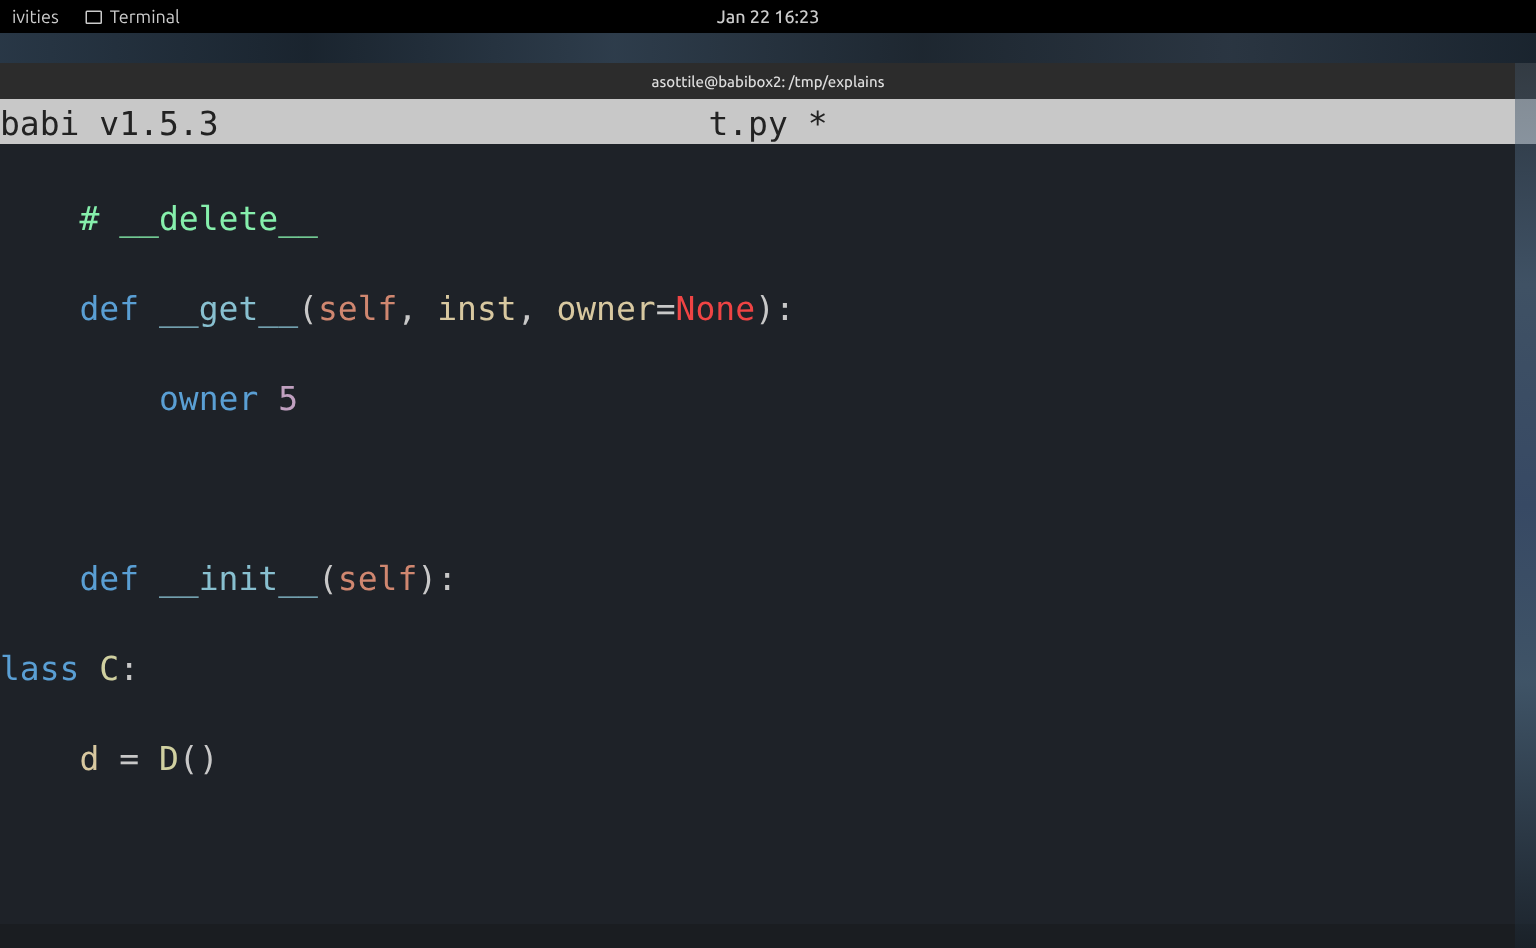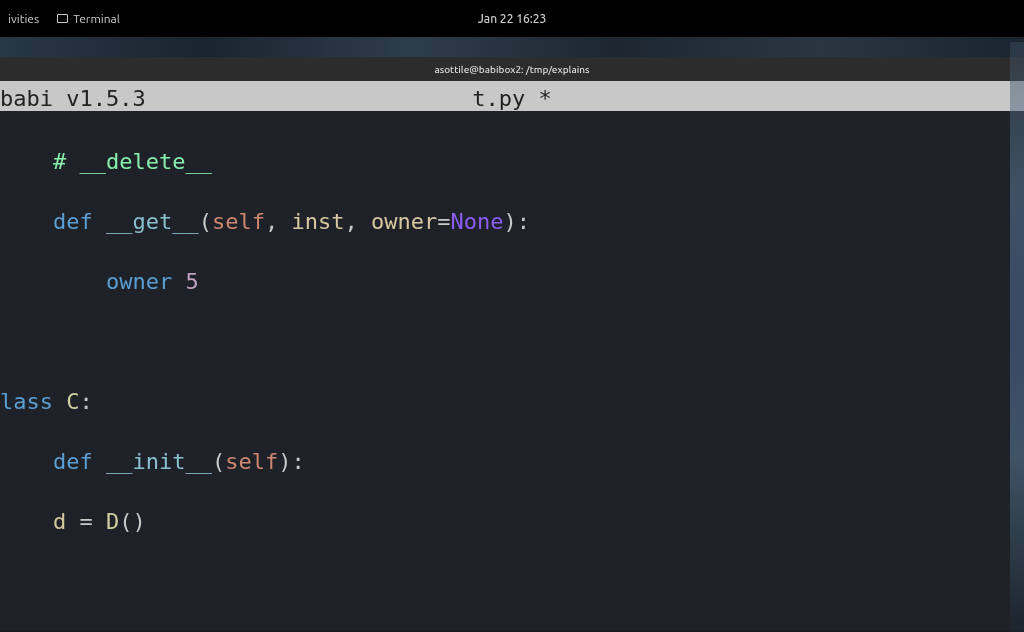--- a/index.html
+++ b/index.html
@@ -5,21 +5,21 @@
     * { margin: 0; padding: 0; box-sizing: border-box; }
     body {
       width: 1024px;
       height: 632px;
       background: #1a1d21;
       font-family: 'DejaVu Sans Mono', 'Consolas', monospace;
       overflow: hidden;
       position: relative;
     }
     .topbar {
-      height: 37px;
+      height: 22px;
       background: #000;
       color: #ccc;
       display: flex;
       align-items: center;
       font-family: 'Ubuntu', sans-serif;
       font-size: 12px;
       position: relative;
     }
     .topbar-left { display: flex; gap: 18px; padding-left: 8px; align-items: center; }
     .topbar-item { display: flex; align-items: center; gap: 5px; }
@@ -79,21 +79,21 @@
       position: relative;
     }
     .code-line { white-space: pre; height: 30px; }
     .c-comment { color: #86efac; }
     .c-keyword { color: #5a9fd4; }
     .c-def { color: #5a9fd4; }
     .c-funcname { color: #88c0d0; }
     .c-self { color: #d08770; }
     .c-param { color: #d8c8a0; }
     .c-builtin { color: #8fbcbb; }
-    .c-none { color: #8b5cf6; }
+    .c-none { color: #ef4444; }
     .c-string { color: #a3be8c; }
     .c-classname { color: #d0d0a0; }
     .c-number { color: #c0a0c0; }
     .c-punct { color: #c8c8c8; }
     .c-fstring { color: #a3be8c; }
     .underline { text-decoration-color: #888; }
     .cursor {
       display: inline-block;
       width: 13px;
       height: 24px;
@@ -134,20 +134,20 @@
 <div class="editor-bar">
   <span class="editor-bar-left">babi v1.5.3</span>
   <span class="editor-bar-center">t.py *</span>
 </div>
 
 <div class="code-area">
 <div class="code-line"><span>    </span><span class="c-comment"># __delete__</span></div>
 <div class="code-line"><span>    </span><span class="c-def">def</span><span> </span><span class="c-funcname underline">__get__</span><span class="c-punct">(</span><span class="c-self">self</span><span class="c-punct">, </span><span class="c-param">inst</span><span class="c-punct">, </span><span class="c-param">owner</span><span class="c-punct">=</span><span class="c-none">None</span><span class="c-punct">):</span></div>
 <div class="code-line"><span>        </span><span class="c-keyword">owner</span><span> </span><span class="c-number">5</span></div>
 <div class="code-line"> </div>
+<div class="code-line"><span>    </span><span class="c-def">def</span><span> </span><span class="c-funcname underline">__init__</span><span class="c-punct">(</span><span class="c-self">self</span><span class="c-punct">):</span></div>
 <div class="code-line"><span class="c-keyword">lass</span><span> </span><span class="c-classname">C</span><span class="c-punct">:</span></div>
-<div class="code-line"><span>    </span><span class="c-def">def</span><span> </span><span class="c-funcname underline">__init__</span><span class="c-punct">(</span><span class="c-self">self</span><span class="c-punct">):</span></div>
 <div class="code-line"><span>    </span><span class="c-param">d</span><span class="c-punct"> = </span><span class="c-classname">D</span><span class="c-punct">()</span></div>
 
 
 </div>
 
 <div class="right-edge"></div>
 
 </body></html>

